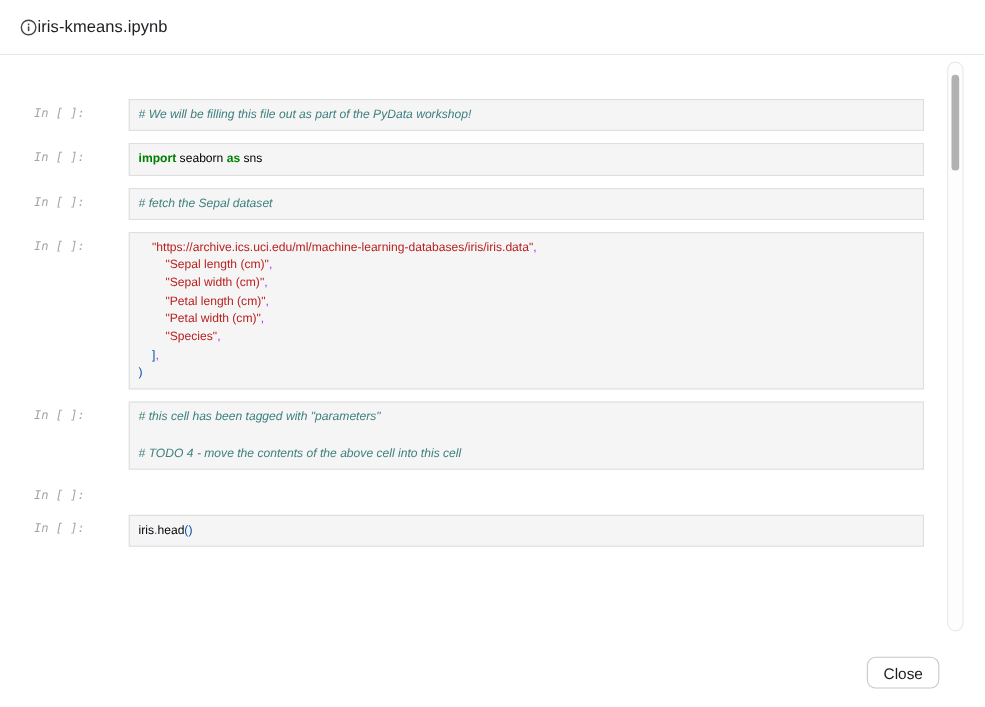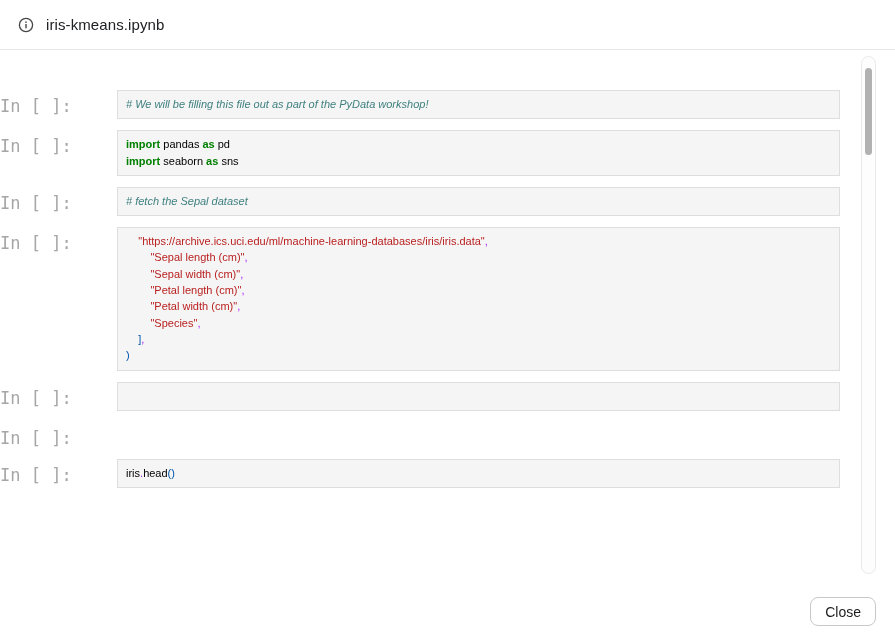--- a/index.html
+++ b/index.html
@@ -2,53 +2,53 @@
 <html style="--tok-plain: #000000; --tok-keyword: #008000; --tok-string: #BA2121; --tok-comment: #408080; --tok-operator: #AA22FF; --tok-bracket: #0055AA;"><head>
 <meta charset="utf-8">
 <style>
   * { margin: 0; padding: 0; box-sizing: border-box; }
   html, body { width: 895px; height: 643px; background: #ffffff; overflow: hidden;
     font-family: "Liberation Sans", sans-serif; }
 
   .modal { position: relative; width: 895px; height: 643px; background: #fff; }
 
   
-  .header { height: 50px; display: flex; align-items: center; gap: 12px;
+  .header { height: 50px; display: flex; align-items: center; 
     padding-left: 18px; border-bottom: 1px solid #e6e6e6; }
   .header .title { font-size: 15px; font-weight: 500; color: #202124; letter-spacing: .1px; }
   .info-icon { width: 16px; height: 16px; display: inline-flex; }
 
   
   .content { position: absolute; top: 51px; left: 0; right: 0; height: 524px; overflow: hidden; }
   .cell-list { padding: 39px 55px 0 0; }
 
   .cell-row { display: flex; margin-bottom: 11px; }
-  .cell-prompt { width: 117px; flex: 0 0 117px; text-align: left; padding: 6px 9px 0 0;
-    font-family: "DejaVu Sans Mono", monospace; font-size: 17px; color: #a6a6a6;
-    white-space: pre; }
+  .cell-prompt { width: 117px; flex: 0 0 117px; text-align: center; padding: 6px 9px 0 0;
+    font-family: "DejaVu Sans Mono", monospace; font-size: 11px; color: #a6a6a6;
+    white-space: pre; font-style: italic; }
   .cell-box { flex: 1 1 auto; background: #f5f5f5; border: 1px solid #dedede;
     padding: 5px 8px 6px 8px; }
   .code-line { font-family: Liberation Sans, sans-serif; font-size: 11px;
     line-height: 16.3px; min-height: 16.3px; white-space: pre; color: #000; }
 
   .tok-n { color: var(--tok-plain, #000); }
   .tok-k { color: var(--tok-keyword, #008000); font-weight: bold; }
   .tok-s { color: var(--tok-string, #BA2121); }
   .tok-c { color: var(--tok-comment, #408080); font-style: italic; }
   .tok-o { color: var(--tok-operator, #AA22FF); }
   .tok-p { color: var(--tok-bracket, #0055AA); }
 
   
   .scrollbar-track { position: absolute; left: 861px; top: 56px; width: 15px; height: 518px;
     background: #fdfdfd; border: 1px solid #e9e9e9; border-radius: 8px; }
   .scrollbar-thumb { position: absolute; left: 3px; top: 11px; width: 7px; height: 87px;
     background: #b1b1b1; border-radius: 4px; }
 
   
-  .close-button { position: absolute; right: 19px; bottom: 17px; height: 29px;
+  .close-button { position: absolute; right: 41px; bottom: 17px; height: 29px;
     padding: 0 14px; background: #fff; border: 1px solid #c8c8c8; border-radius: 8px;
     font-family: "Liberation Sans", sans-serif; font-size: 14px; color: #1c1c1c;
     cursor: pointer; }
 </style>
 </head>
 <body>
 
 <div class="modal">
 
   <div class="header">
@@ -66,21 +66,20 @@
     <div class="cell-list">
         <div class="cell-row">
           <div class="cell-prompt">In [ ]:</div>
           <div class="cell-box">
             <div class="code-line"><span class="tok-c"># We will be filling this file out as part of the PyData workshop!</span></div>
           </div>
         </div>
         <div class="cell-row">
           <div class="cell-prompt">In [ ]:</div>
           <div class="cell-box">
-            <div class="code-line"><span class="tok-k">import</span><span class="tok-n"> pandas </span><span class="tok-k">as</span><span class="tok-n"> pd</span></div>
             <div class="code-line"><span class="tok-k">import</span><span class="tok-n"> seaborn </span><span class="tok-k">as</span><span class="tok-n"> sns</span></div>
           </div>
         </div>
         <div class="cell-row">
           <div class="cell-prompt">In [ ]:</div>
           <div class="cell-box">
             <div class="code-line"><span class="tok-c"># fetch the Sepal dataset</span></div>
           </div>
         </div>
         <div class="cell-row">
@@ -92,21 +91,23 @@
             <div class="code-line"><span class="tok-n">        </span><span class="tok-s">"Petal length (cm)"</span><span class="tok-o">,</span></div>
             <div class="code-line"><span class="tok-n">        </span><span class="tok-s">"Petal width (cm)"</span><span class="tok-o">,</span></div>
             <div class="code-line"><span class="tok-n">        </span><span class="tok-s">"Species"</span><span class="tok-o">,</span></div>
             <div class="code-line"><span class="tok-n">    </span><span class="tok-p">]</span><span class="tok-o">,</span></div>
             <div class="code-line"><span class="tok-p">)</span></div>
           </div>
         </div>
         <div class="cell-row">
           <div class="cell-prompt">In [ ]:</div>
           <div class="cell-box">
+            <div class="code-line"><span class="tok-c"># this cell has been tagged with "parameters"</span></div>
             <div class="code-line"><span class="tok-n"></span></div>
+            <div class="code-line"><span class="tok-c"># TODO 4 - move the contents of the above cell into this cell</span></div>
           </div>
         </div>
         <div class="cell-row">
           <div class="cell-prompt">In [ ]:</div>
         </div>
         <div class="cell-row">
           <div class="cell-prompt">In [ ]:</div>
           <div class="cell-box">
             <div class="code-line"><span class="tok-n">iris</span><span class="tok-o">.</span><span class="tok-n">head</span><span class="tok-p">(</span><span class="tok-p">)</span></div>
           </div>

